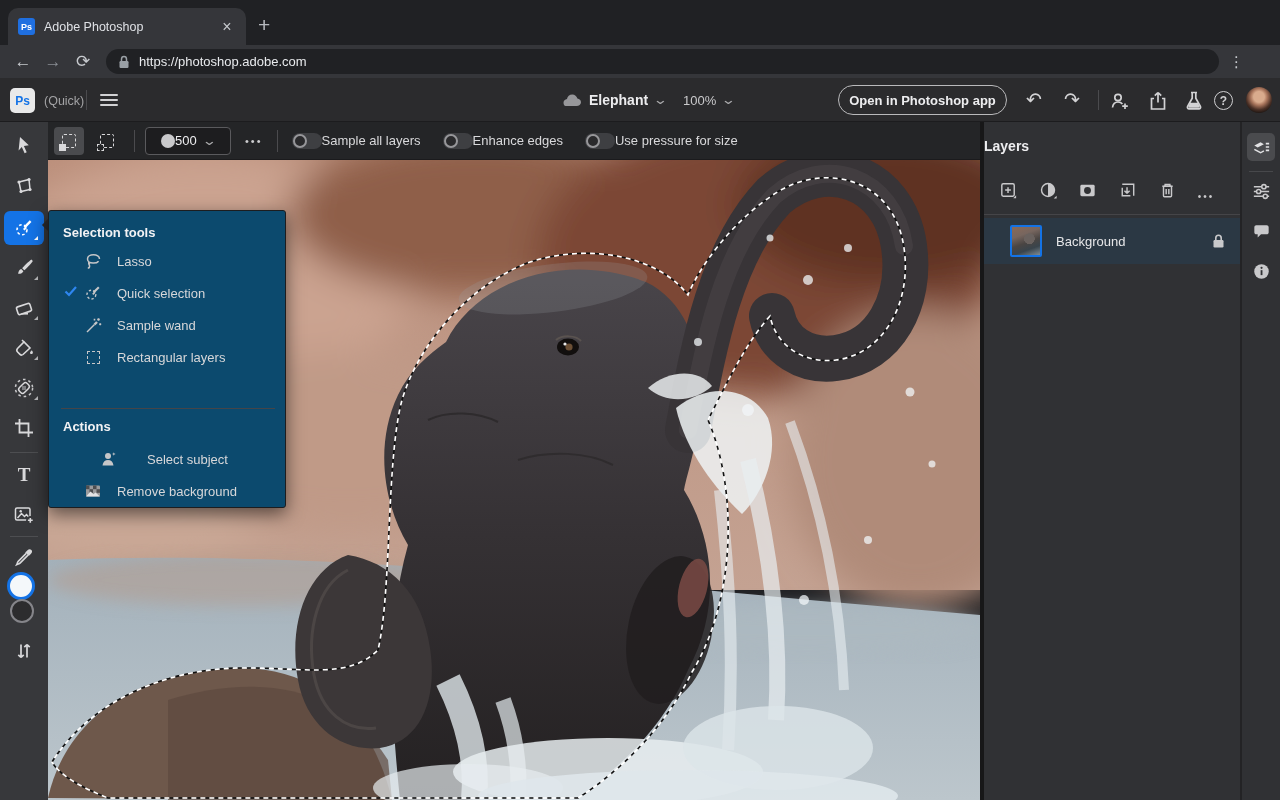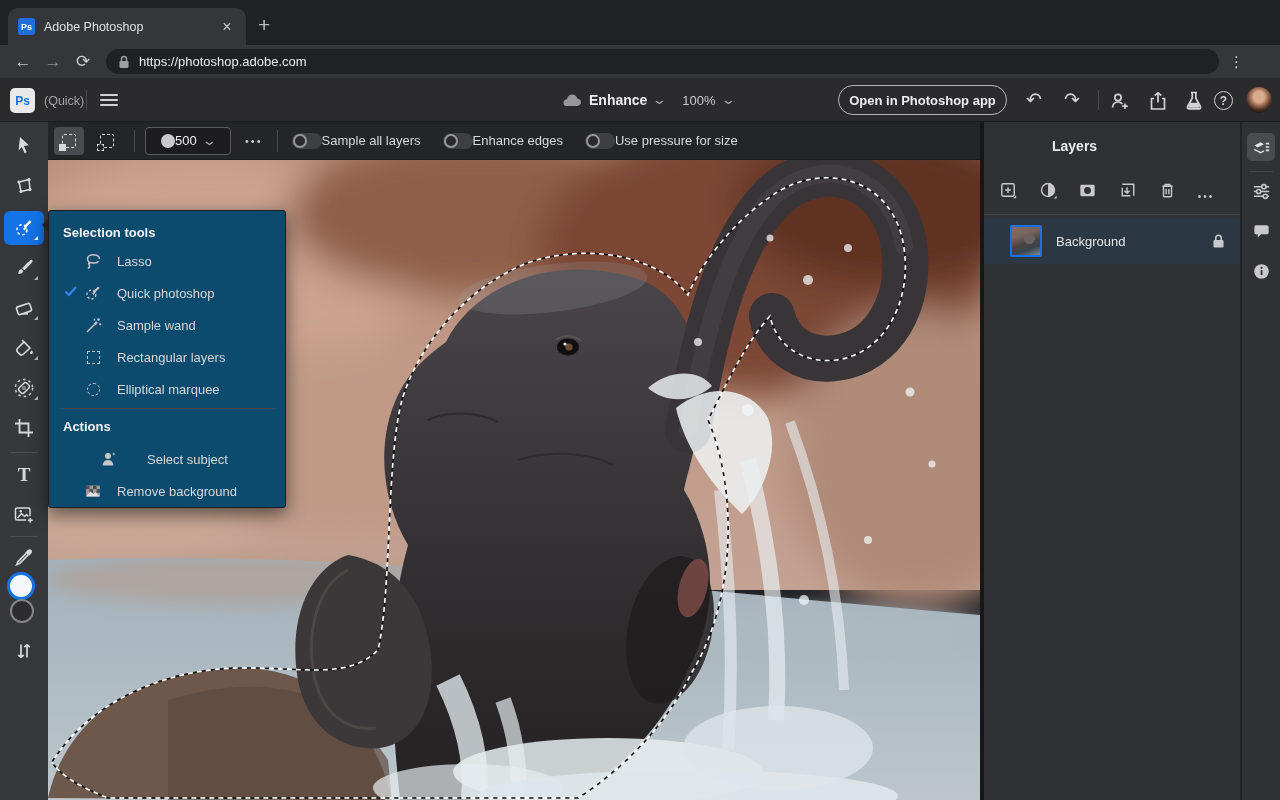--- a/index.html
+++ b/index.html
@@ -106,21 +106,21 @@
   .fly-check { width:16px; margin-left:14px; }
   .fly-ic { width:22px; height:22px; margin-left:3px; display:flex; align-items:center; justify-content:center; }
   .fly-ic svg { width:20px; height:20px; }
   .fly-label { color:#d7d7d9; font-size:13px; margin-left:13px; }
   .dash-sq-sm { width:13px; height:13px; border:1.5px dashed #c6c6c8; }
   .dash-ci-sm { width:13px; height:13px; border:1.5px dashed #c6c6c8; border-radius:50%; }
   #fly-div { left:12px; top:197px; width:214px; height:1px; background:#454548; position:absolute; }
 
   
   #right-panel { left:984px; top:122px; width:256px; height:678px; background:#303134; }
-  #layers-title { left:1052px; top:138px; color:#ededef; font-size:14px; font-weight:bold; }
+  #layers-title { left:984px; top:138px; color:#ededef; font-size:14px; font-weight:bold; }
   .lyr-ic { position:absolute; top:178px; width:24px; height:24px; display:flex; align-items:center; justify-content:center; }
   .lyr-ic svg { width:21px; height:21px; }
   #lyr-ellipsis { color:#c9c9cb; font-size:10px; letter-spacing:2px; top:184px; }
   #lyr-row-div { left:984px; top:214px; width:256px; height:1px; background:#454548; }
   #layer-row { left:984px; top:218px; width:256px; height:46px; background:#2b3844; display:flex; align-items:center; }
   #layer-thumb { width:32px; height:32px; margin-left:26px; border:2px solid #1473e6; border-radius:2px;
     background:
       radial-gradient(circle at 62% 42%, #6a625f 0 22%, transparent 23%),
       linear-gradient(160deg, #8a6a58 0%, #77665f 30%, #4a4543 55%, #39444c 75%, #7e8b93 100%); }
   #layer-name { color:#e6e6e8; font-size:13px; margin-left:14px; flex:1; }
@@ -169,21 +169,21 @@
   <div id="menu-btn" class="abs">
       <span></span>
       <span></span>
       <span></span>
     </div>
 
   <div id="doc-cluster" class="abs">
     <svg width="22" height="16" viewBox="0 0 22 16">
       <path d="M5.5 14 H16.5 C19 14 21 12.4 21 10.2 C21 8.2 19.4 6.7 17.4 6.5 C16.8 4.2 14.8 2.5 12.3 2.5 C9.5 2.5 7.3 4.5 7 7.1 C5 7.3 3.5 8.8 3.5 10.7 C3.5 12.6 4.4 14 5.5 14 Z" fill="#97979a"></path>
     </svg>
-    <span id="doc-name">Enhance</span>
+    <span id="doc-name">Elephant</span>
     <span class="chev">⌄</span>
     <span id="zoom-level">100%</span>
     <span class="chev">⌄</span>
   </div>
 
   <div id="open-app-btn" class="abs">Open in Photoshop app</div>
   <div id="undo-btn" class="abs hist-ic">↶</div>
   <div id="redo-btn" class="abs hist-ic">↷</div>
   <div id="appbar-div2" class="abs vdiv"></div>
 
@@ -455,21 +455,21 @@
           <path d="M2.5 8.5 L6 12 L13 4"></path>
         </svg>
       </span>
       <span class="fly-ic">
         <svg viewBox="0 0 20 20" fill="none" stroke="#c6c6c8" stroke-width="1.4">
           <circle cx="8.4" cy="11.6" r="4.4" stroke-dasharray="2.3 2.1"></circle>
           <path d="M10.5 9.5 L15.8 4.2" stroke-width="2.1"></path>
           <path d="M9.2 10.8 L11.4 8.6 L12.6 9.8 L10.4 12 Z" fill="#c6c6c8" stroke="none"></path>
         </svg>
       </span>
-      <span class="fly-label">Quick photoshop</span>
+      <span class="fly-label">Quick selection</span>
     </div>
 
     <div class="fly-item" style="top:98px;">
       <span class="fly-check"></span>
       <span class="fly-ic">
         <svg viewBox="0 0 20 20" fill="none" stroke="#c6c6c8" stroke-width="1.5">
           <path d="M4 17 L11.5 9.5"></path>
           <path d="M11.5 9.5 L14 7" stroke-width="2.4"></path>
           <path d="M15.5 3.2 V5.8 M14.2 4.5 H16.8"></path>
           <path d="M17.2 8.2 V10.2 M16.2 9.2 H18.2"></path>
@@ -480,27 +480,20 @@
     </div>
 
     <div class="fly-item" style="top:130px;">
       <span class="fly-check"></span>
       <span class="fly-ic">
           <span class="dash-sq-sm"></span>
         </span>
       <span class="fly-label">Rectangular layers</span>
     </div>
 
-    <div class="fly-item" style="top:162px;">
-      <span class="fly-check"></span>
-      <span class="fly-ic">
-          <span class="dash-ci-sm"></span>
-        </span>
-      <span class="fly-label">Elliptical marquee</span>
-    </div>
 
     <div id="fly-div"></div>
     <div class="fly-header" style="top:208px;">Actions</div>
 
     <div class="fly-item" style="top:232px;gap:15px;">
       <span class="fly-check"></span>
       <span class="fly-ic">
         <svg viewBox="0 0 20 20" fill="#c6c6c8">
           <circle cx="10" cy="7" r="3"></circle>
           <path d="M4.5 16.5 C5 12.8 7.2 11 10 11 C12.8 11 15 12.8 15.5 16.5 Z"></path>

